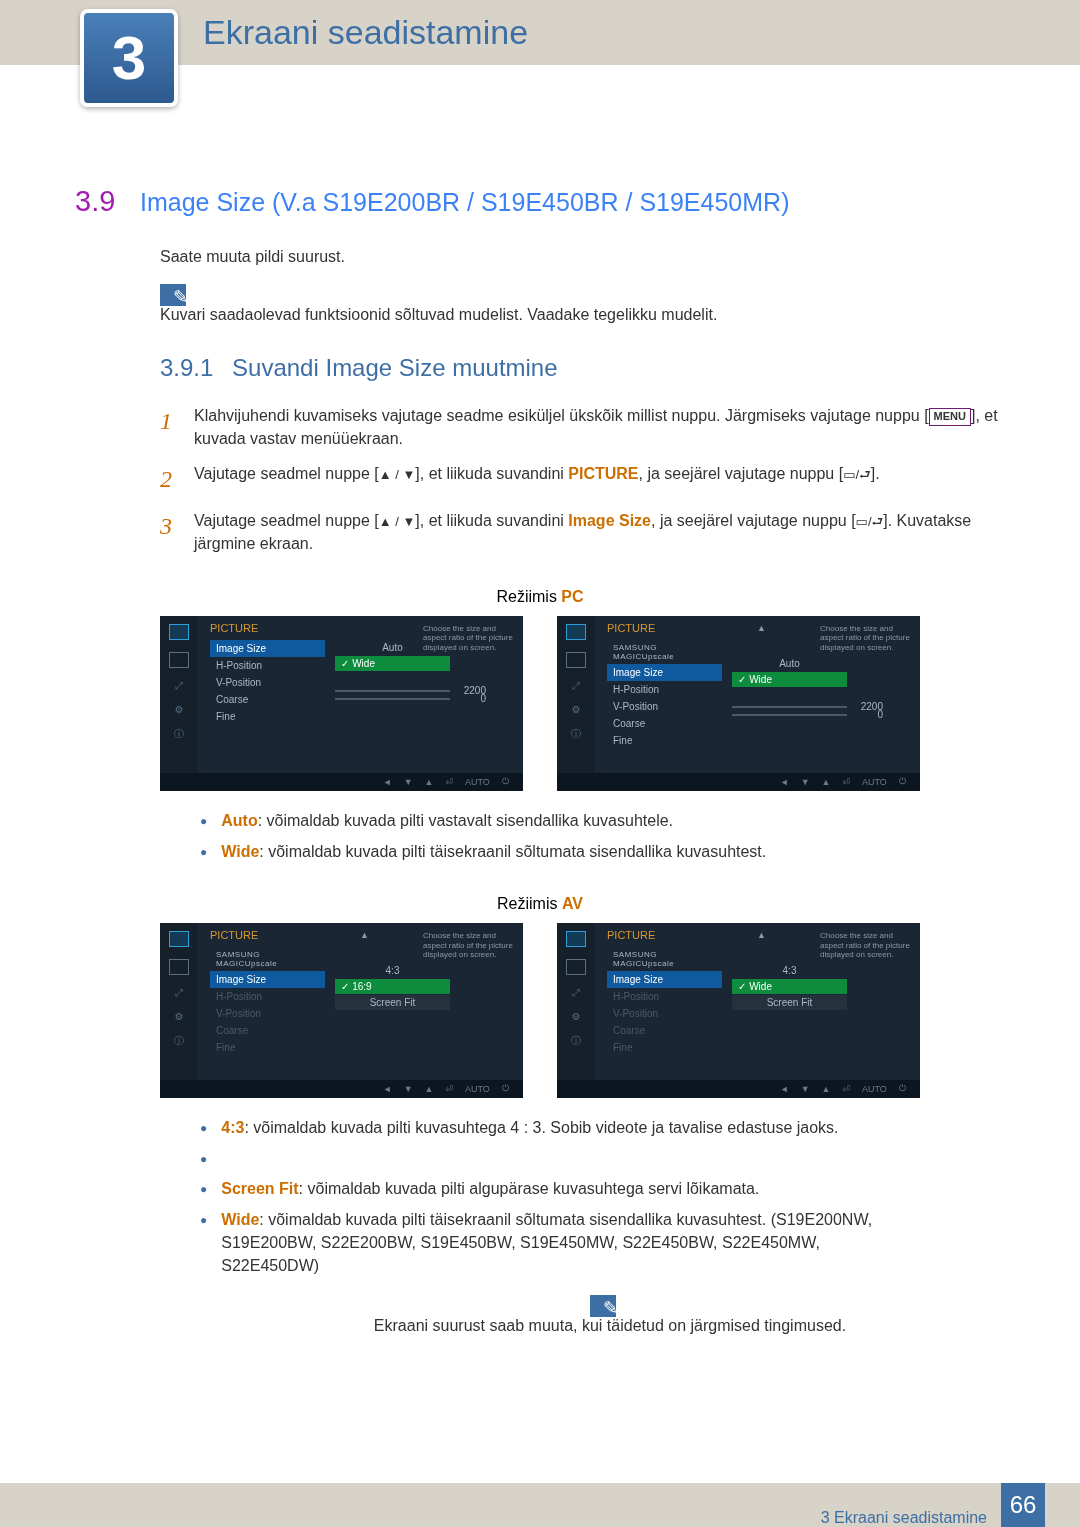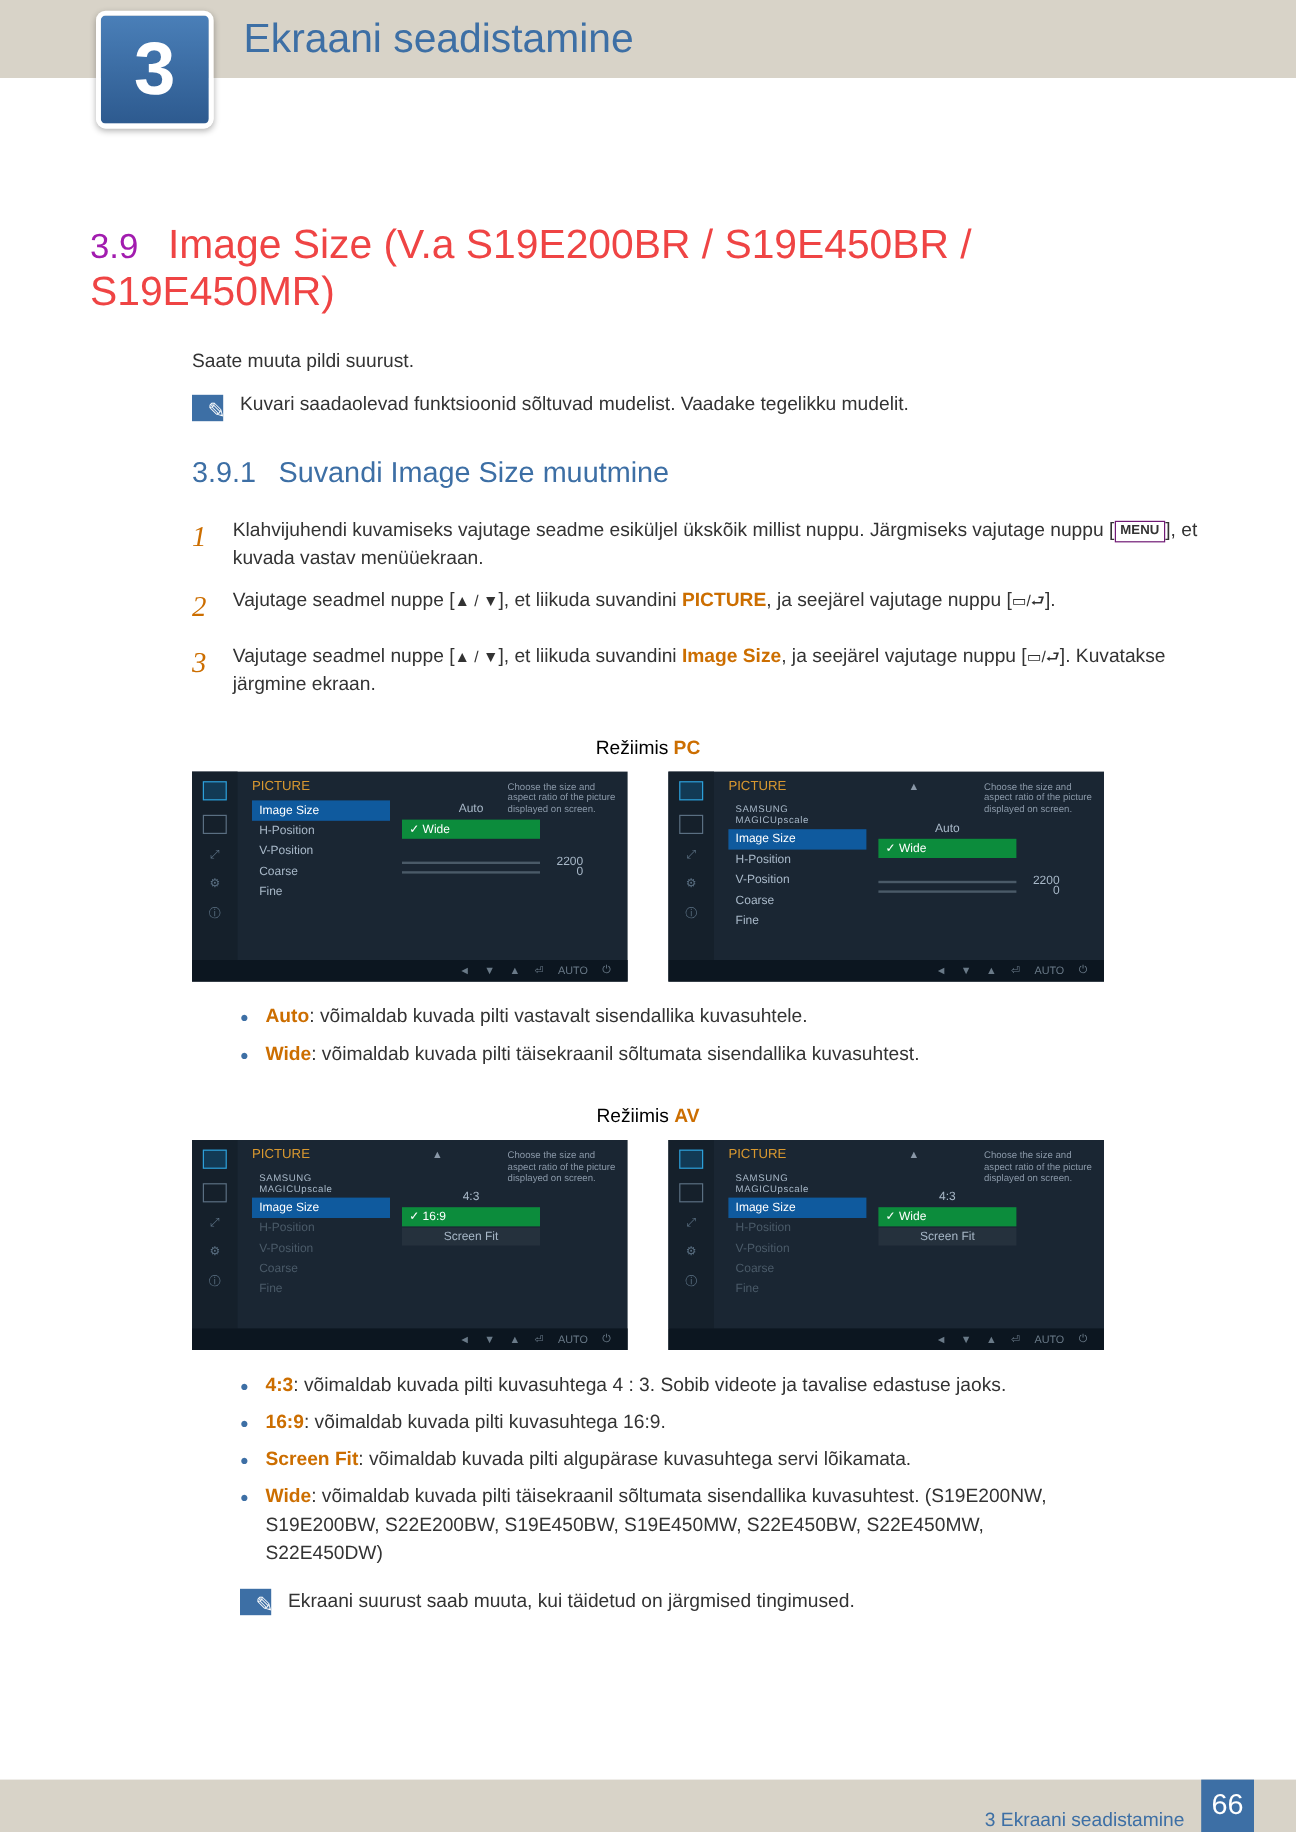--- a/index.html
+++ b/index.html
@@ -47,38 +47,39 @@
   }
   .content {
     padding: 60px 60px 0 60px;
   }
   .sec-num {
     color: #a21caf;
     font-size: 29px;
     margin-right: 18px;
   }
   .sec-title {
-    color: #ef4444;
-    font-size: 34px;
+    color: #3b82f6;
+    font-size: 25px;
   }
   h2.section {
     font-weight: normal;
     margin: 60px 0 30px 0;
     padding-left: 15px;
   }
   .body-text {
     font-size: 16px;
     color: #333;
     margin: 0 0 18px 100px;
   }
   .note-row {
     display: flex;
     align-items: flex-start;
     margin-left: 100px;
     margin-bottom: 22px;
+    flex-direction: column;
   }
   .note-icon {
     width: 26px;
     height: 22px;
     background: #3d6fa5;
     position: relative;
     margin-right: 14px;
     flex-shrink: 0;
   }
   .note-icon::after {
@@ -514,21 +515,20 @@
       </div>
     </div>
 
     <div class="bullet-list">
       <div class="bullet">
         <span class="bullet-dot">●</span>
         <div><span class="kw-orange">4:3</span><span>: võimaldab kuvada pilti kuvasuhtega 4 : 3. Sobib videote ja tavalise edastuse jaoks.</span></div>
       </div>
       <div class="bullet">
         <span class="bullet-dot">●</span>
-        <div><span class="kw-orange">16:9</span><span>: võimaldab kuvada pilti kuvasuhtega 16:9.</span></div>
       </div>
       <div class="bullet">
         <span class="bullet-dot">●</span>
         <div><span class="kw-orange">Screen Fit</span><span>: võimaldab kuvada pilti algupärase kuvasuhtega servi lõikamata.</span></div>
       </div>
       <div class="bullet">
         <span class="bullet-dot">●</span>
         <div><span class="kw-orange">Wide</span><span>: võimaldab kuvada pilti täisekraanil sõltumata sisendallika kuvasuhtest. (S19E200NW, S19E200BW, S22E200BW, S19E450BW, S19E450MW, S22E450BW, S22E450MW, S22E450DW)</span></div>
       </div>
     </div>

